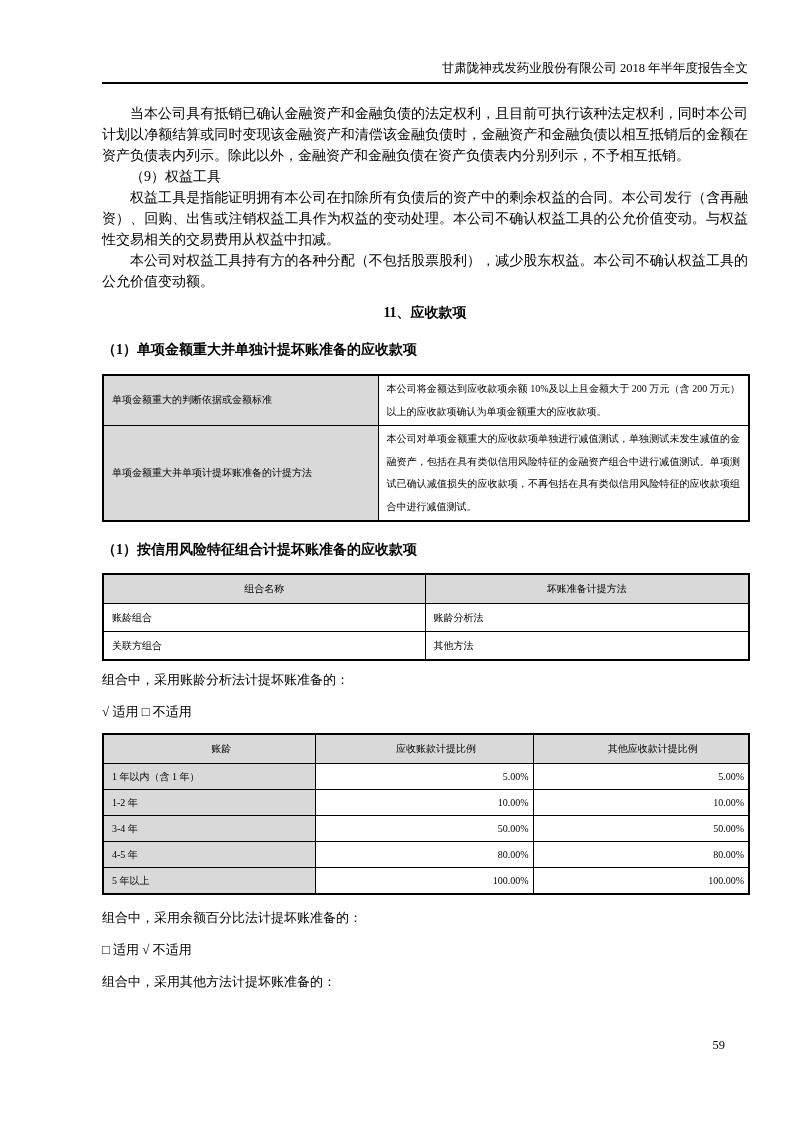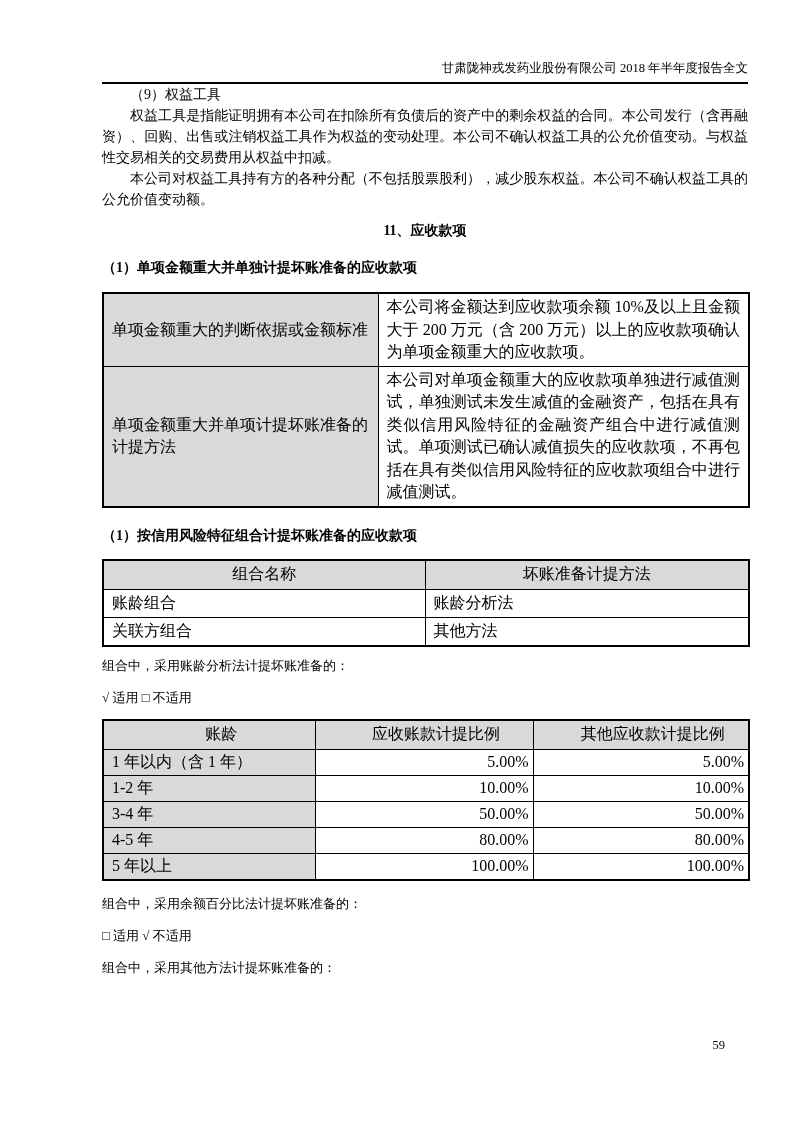--- a/index.html
+++ b/index.html
@@ -58,21 +58,21 @@
     line-height: 18px;
   }
   table {
     width: 646px;
     border-collapse: collapse;
     table-layout: fixed;
     border: 2px solid #000000;
   }
   td, th {
     border: 1px solid #000000;
-    font-size: 16px;
+    font-size: 10px;
     font-weight: normal;
     padding: 2px 8px;
     vertical-align: middle;
     word-break: break-all;
   }
   .t-significant { margin-top: 15px; }
   .t-significant td { line-height: 22.5px; }
   .cell-shaded { background: #d9d9d9; }
   .cell-justify { text-align: justify; }
   .t-portfolio { margin-top: 14px; }
@@ -97,20 +97,21 @@
   }
 </style>
 </head>
 <body>
 
 <div class="page">
   <div class="content">
 
     <div class="doc-header">甘肃陇神戎发药业股份有限公司 2018 年半年度报告全文</div>
 
+    <p class="para para-first">当本公司具有抵销已确认金融资产和金融负债的法定权利，且目前可执行该种法定权利，同时本公司计划以净额结算或同时变现该金融资产和清偿该金融负债时，金融资产和金融负债以相互抵销后的金额在资产负债表内列示。除此以外，金融资产和金融负债在资产负债表内分别列示，不予相互抵销。</p>
     <p class="inline-heading">（9）权益工具</p>
     <p class="para">权益工具是指能证明拥有本公司在扣除所有负债后的资产中的剩余权益的合同。本公司发行（含再融资）、回购、出售或注销权益工具作为权益的变动处理。本公司不确认权益工具的公允价值变动。与权益性交易相关的交易费用从权益中扣减。</p>
     <p class="para">本公司对权益工具持有方的各种分配（不包括股票股利），减少股东权益。本公司不确认权益工具的公允价值变动额。</p>
 
     <h3 class="h-main">11、应收款项</h3>
 
     <h4 class="h-sub">（1）单项金额重大并单独计提坏账准备的应收款项</h4>
 
     <table class="t-significant">
       <colgroup>

